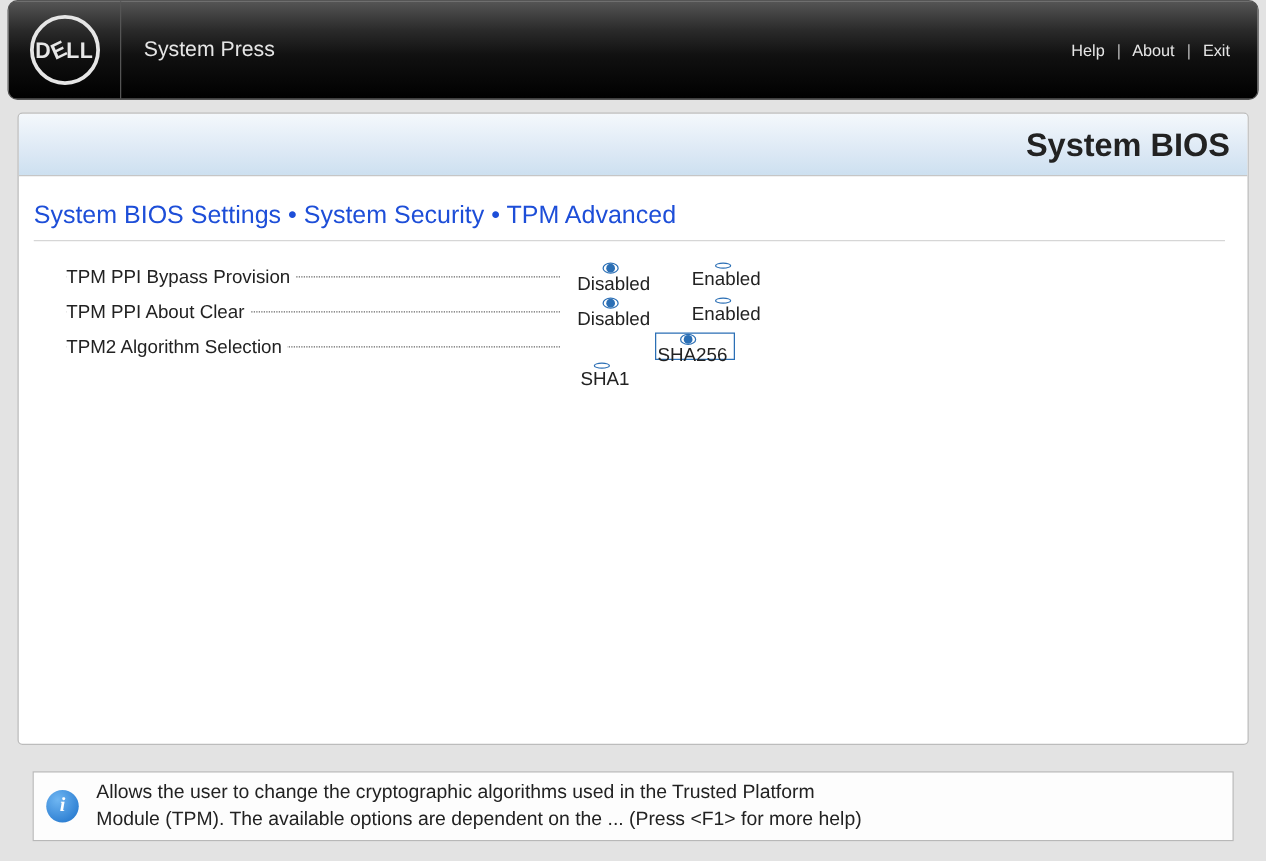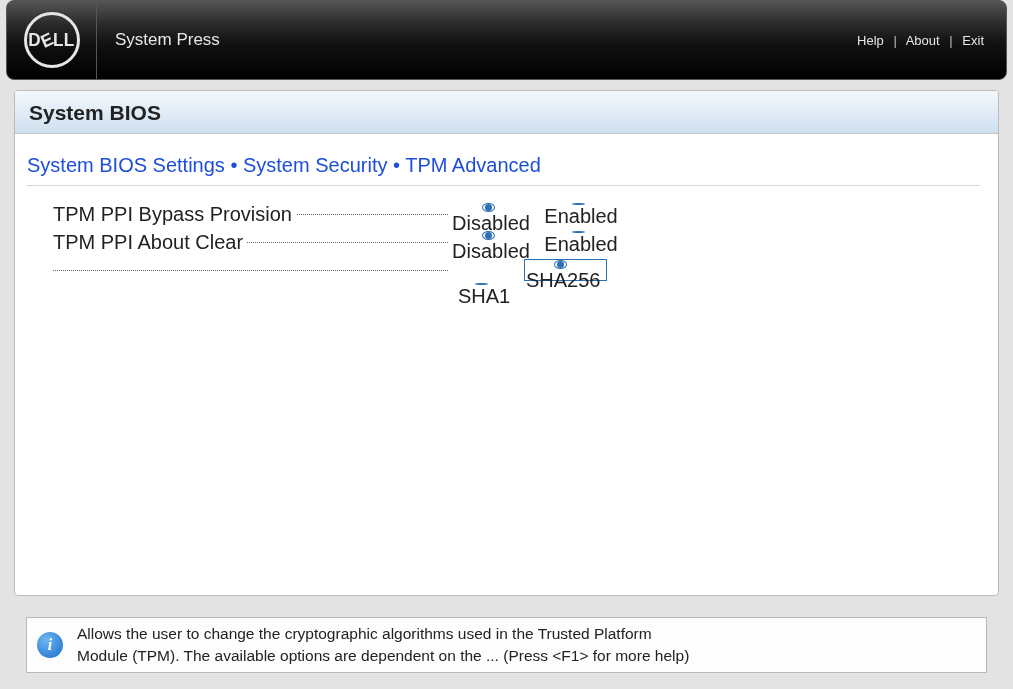--- a/index.html
+++ b/index.html
@@ -59,39 +59,40 @@
     background: #fff;
     border: 1px solid #bcbcbc;
     border-radius: 4px;
     height: 506px;
     overflow: hidden;
   }
   .panel-title {
     background: linear-gradient(to bottom, #f4f8fc 0%, #dde9f5 60%, #cde0f0 100%);
     border-bottom: 1px solid #c6c6c6;
     padding: 10px 14px 8px 14px;
-    font-size: 21px;
+    font-size: 26px;
     font-weight: bold;
     color: #222;
+    text-align: right;
   }
   .panel-body { padding: 20px 18px 10px 12px; }
   .breadcrumb {
     font-size: 20px;
     font-weight: normal;
     color: #1d4ed8;
     padding-bottom: 8px;
     border-bottom: 1px solid #d6d6d6;
     margin-bottom: 14px;
   }
 
   .settings { margin-left: 26px; }
   .row {
     display: flex;
     align-items: center;
-    font-size: 20px;
+    font-size: 15px;
     color: #222;
     height: 28px;
   }
   .row-label {
     width: 395px;
     position: relative;
     white-space: nowrap;
   }
   .row-label .labeltxt {
     background: #fff;
@@ -226,20 +227,21 @@
           <span class="opt col1">
             <span class="radio"></span>
             <span>Enabled</span>
           </span>
         </div>
       </div>
 
       <div class="row">
         <div class="row-label">
           <span class="dots"></span>
+          <span class="labeltxt">TPM2 Algorithm Selection</span>
         </div>
         <div class="options">
           <span class="opt colA">
             <span class="radio"></span>
             <span>SHA1</span>
           </span>
           <span class="opt selected focused">
             <span class="radio"></span>
             <span>SHA256</span>
           </span>

